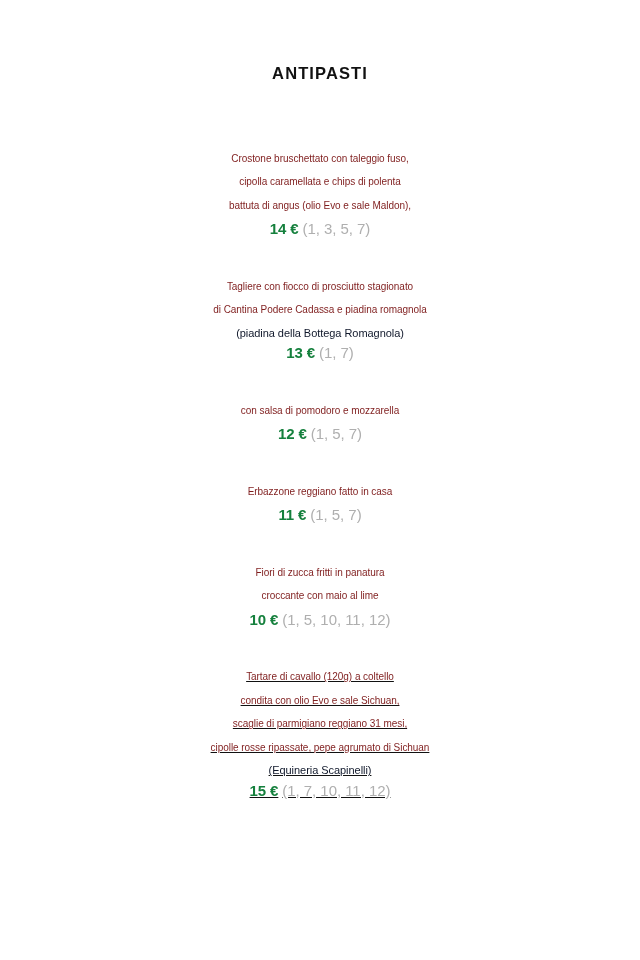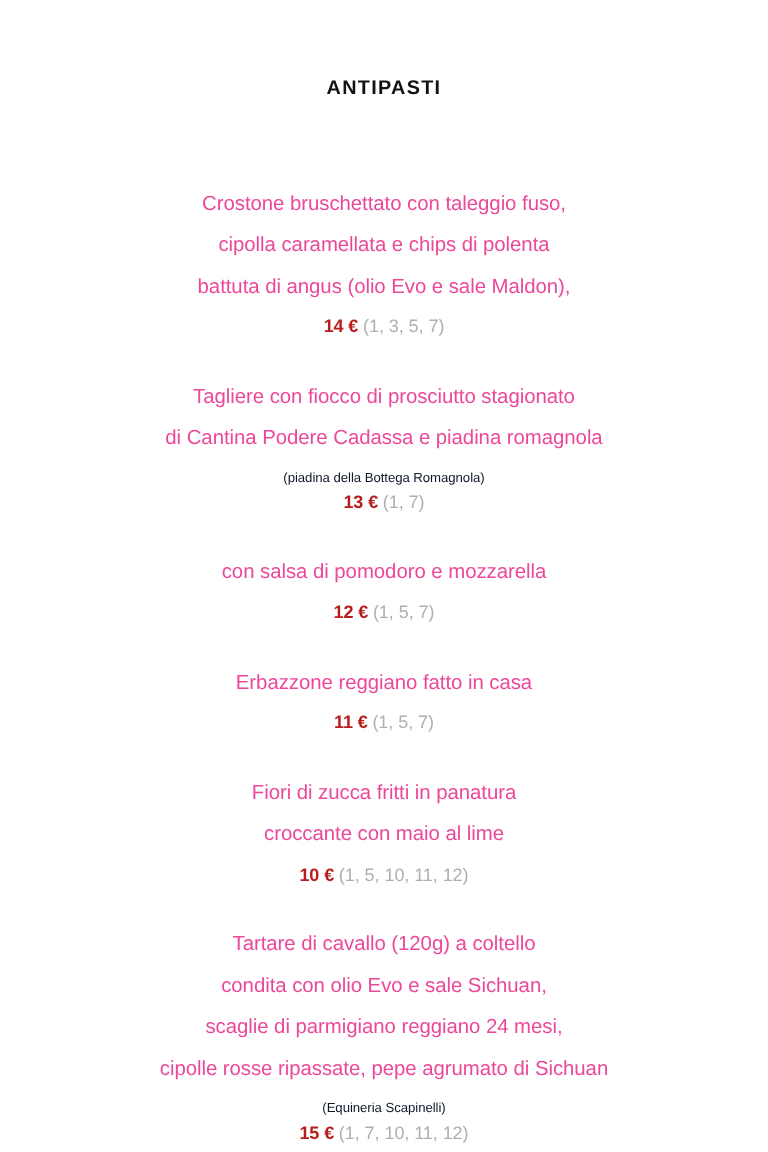--- a/index.html
+++ b/index.html
@@ -43,28 +43,29 @@
   }
 
   .menu-item {
     text-align: center;
     margin: 0 0 38px 0;
     padding: 0;
   }
 
   .menu-item:last-child {
     margin-bottom: 0;
+    text-decoration: underline;
   }
 
   .item-desc {
-    font-size: 17px;
+    font-size: 10px;
     line-height: 19.5px;
     font-weight: normal;
-    color: #ec4899;
-    margin: 15px;
+    color: #7f1d1d;
+    margin: 4px;
     padding: 0 60px;
     letter-spacing: -0.05px;
   }
 
   .item-note {
     font-size: 11px;
     line-height: 19.5px;
     font-weight: normal;
     color: #0f172a;
     margin: 0;
@@ -74,21 +75,21 @@
 
   .item-price-row {
     font-size: 15px;
     line-height: 19.5px;
     margin: 0;
     padding: 0;
   }
 
   .item-price {
     font-weight: bold;
-    color: #b91c1c;
+    color: #15803d;
     letter-spacing: -0.1px;
     text-align: right;
   }
 
   .item-allergens {
     font-weight: normal;
     color: #afafaf;
     letter-spacing: -0.05px;
     margin-left: 4px;
   }
@@ -122,20 +123,20 @@
         <div class="item-price-row"><span class="item-price">11 €</span><span class="item-allergens">(1, 5, 7)</span></div>
       </li>
       <li class="menu-item">
         <div class="item-desc">Fiori di zucca fritti in panatura</div>
         <div class="item-desc">croccante con maio al lime</div>
         <div class="item-price-row"><span class="item-price">10 €</span><span class="item-allergens">(1, 5, 10, 11, 12)</span></div>
       </li>
       <li class="menu-item">
         <div class="item-desc">Tartare di cavallo (120g) a coltello</div>
         <div class="item-desc">condita con olio Evo e sale Sichuan,</div>
-        <div class="item-desc">scaglie di parmigiano reggiano 24 mesi,</div>
+        <div class="item-desc">scaglie di parmigiano reggiano 31 mesi,</div>
         <div class="item-desc">cipolle rosse ripassate, pepe agrumato di Sichuan</div>
         <div class="item-note">(Equineria Scapinelli)</div>
         <div class="item-price-row"><span class="item-price">15 €</span><span class="item-allergens">(1, 7, 10, 11, 12)</span></div>
       </li>
     </ul>
 
 </div>
 
 </body></html>

